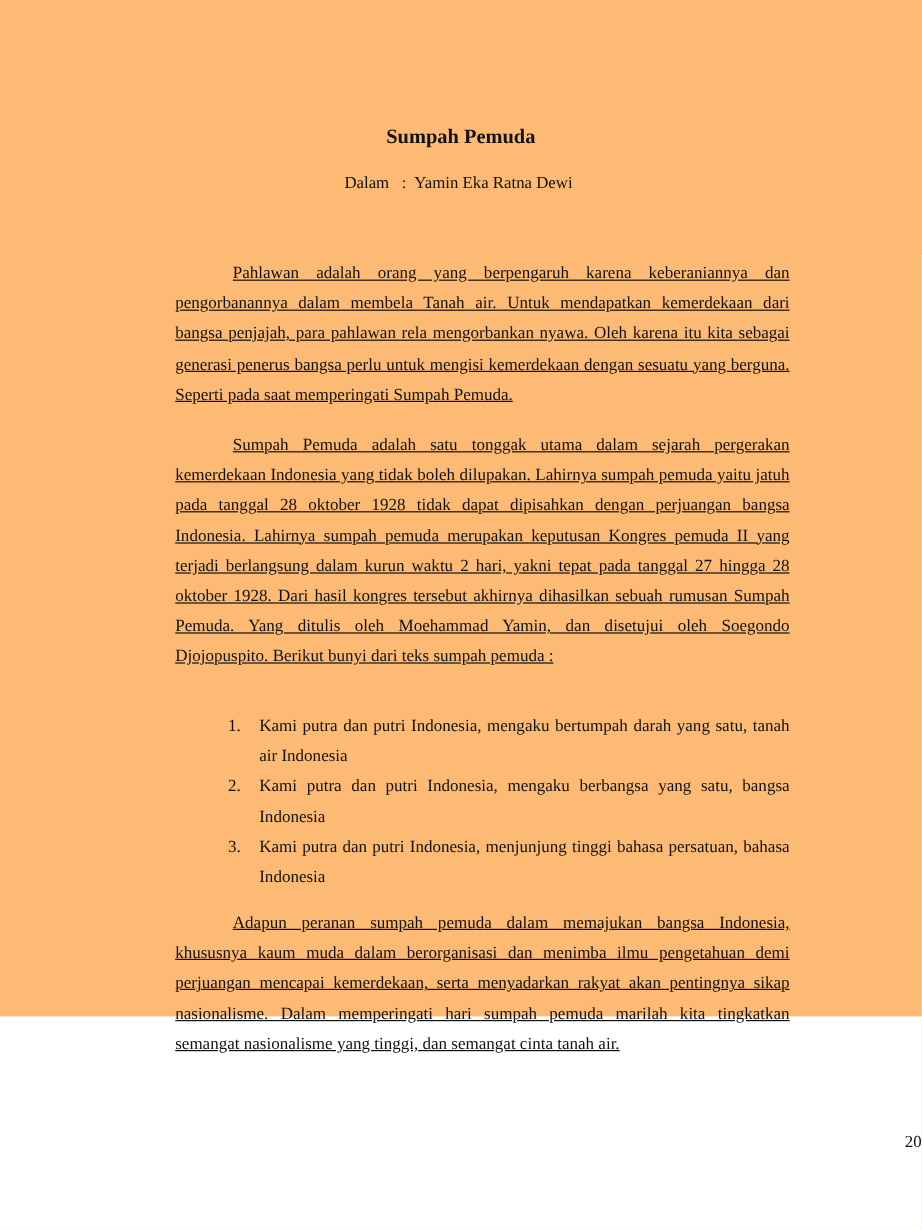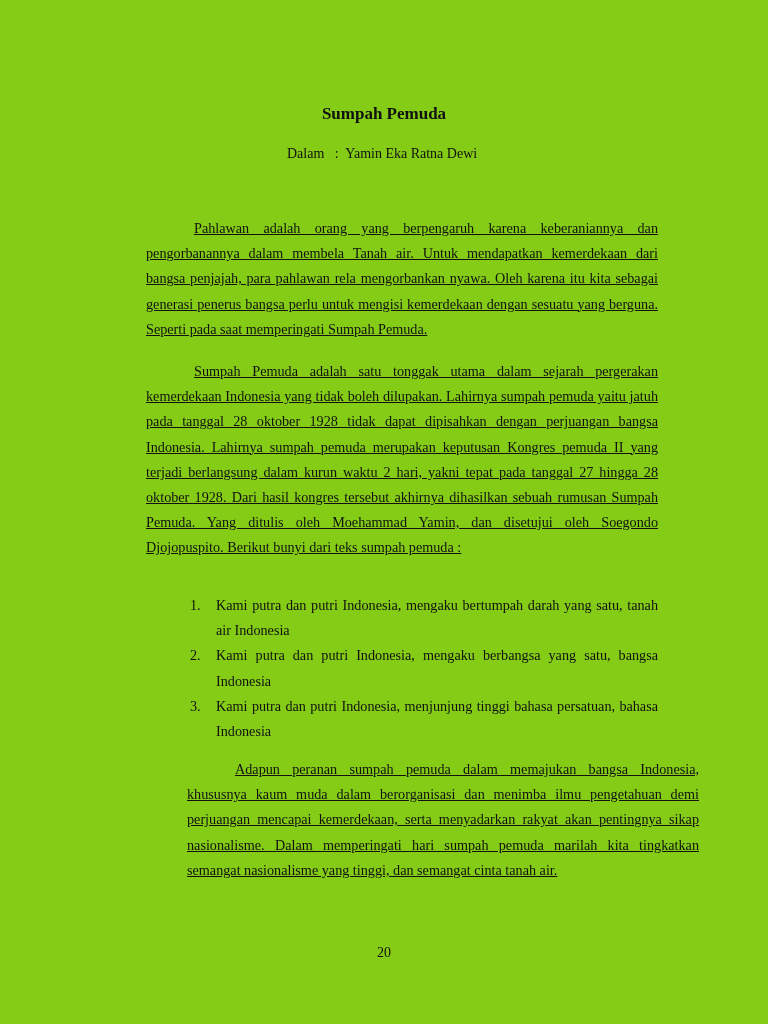--- a/index.html
+++ b/index.html
@@ -1,31 +1,31 @@
 <!DOCTYPE html>
 <html><head>
 <meta charset="utf-8">
 <style>
   html, body { margin:0; padding:0; background:#ffffff; }
   body { width:768px; height:1024px; position:relative; overflow:hidden;
          font-family:"Liberation Serif", "DejaVu Serif", serif; color:#111; }
-  .page { position:absolute; left:0; top:0; width:768px; height:1024px; background:#84cc16; }
+  .page { position:absolute; left:0; top:0; width:768px; height:847px; background:#fdba74; }
   .title { position:absolute; top:104px; left:0; width:768px; text-align:center;
            font-weight:bold; font-size:17px; }
   .author { position:absolute; top:146px; left:287px; font-size:14px; white-space:pre; }
   .body { position:absolute; left:146px; width:512px; font-size:14.2px; line-height:25.2px; }
   .para { text-align:justify; text-indent:48px; margin:0;text-decoration:underline; }
   .p1 { top:216px; }
   .p2 { top:359px; }
-  .p3 { top:757px;margin-left:41px; }
+  .p3 { top:757px; }
   .list { position:absolute; left:190px; width:468px; top:593px; margin:0; padding:0;
           list-style:none; font-size:14.2px; line-height:25.2px; }
   .list li { position:relative; padding-left:26px; text-align:justify; }
   .list .num { position:absolute; left:0; top:0; }
-  .pagenum { position:absolute; top:945px; left:0; width:768px; text-align:center; font-size:14px; }
+  .pagenum { position:absolute; top:945px; left:0; width:768px; text-align:right; font-size:14px; }
 </style>
 </head>
 <body>
 
 <div class="page">
   <div class="title">Sumpah Pemuda</div>
 
   <div class="author"><span>Dalam</span>   <span>:</span>  <span>Yamin Eka Ratna Dewi</span></div>
 
   <p class="body para p1">Pahlawan adalah orang yang berpengaruh karena keberaniannya dan pengorbanannya dalam membela Tanah air. Untuk mendapatkan kemerdekaan dari bangsa penjajah, para pahlawan rela mengorbankan nyawa. Oleh karena itu kita sebagai generasi penerus bangsa perlu untuk mengisi kemerdekaan dengan sesuatu yang berguna. Seperti pada saat memperingati Sumpah Pemuda.</p>

